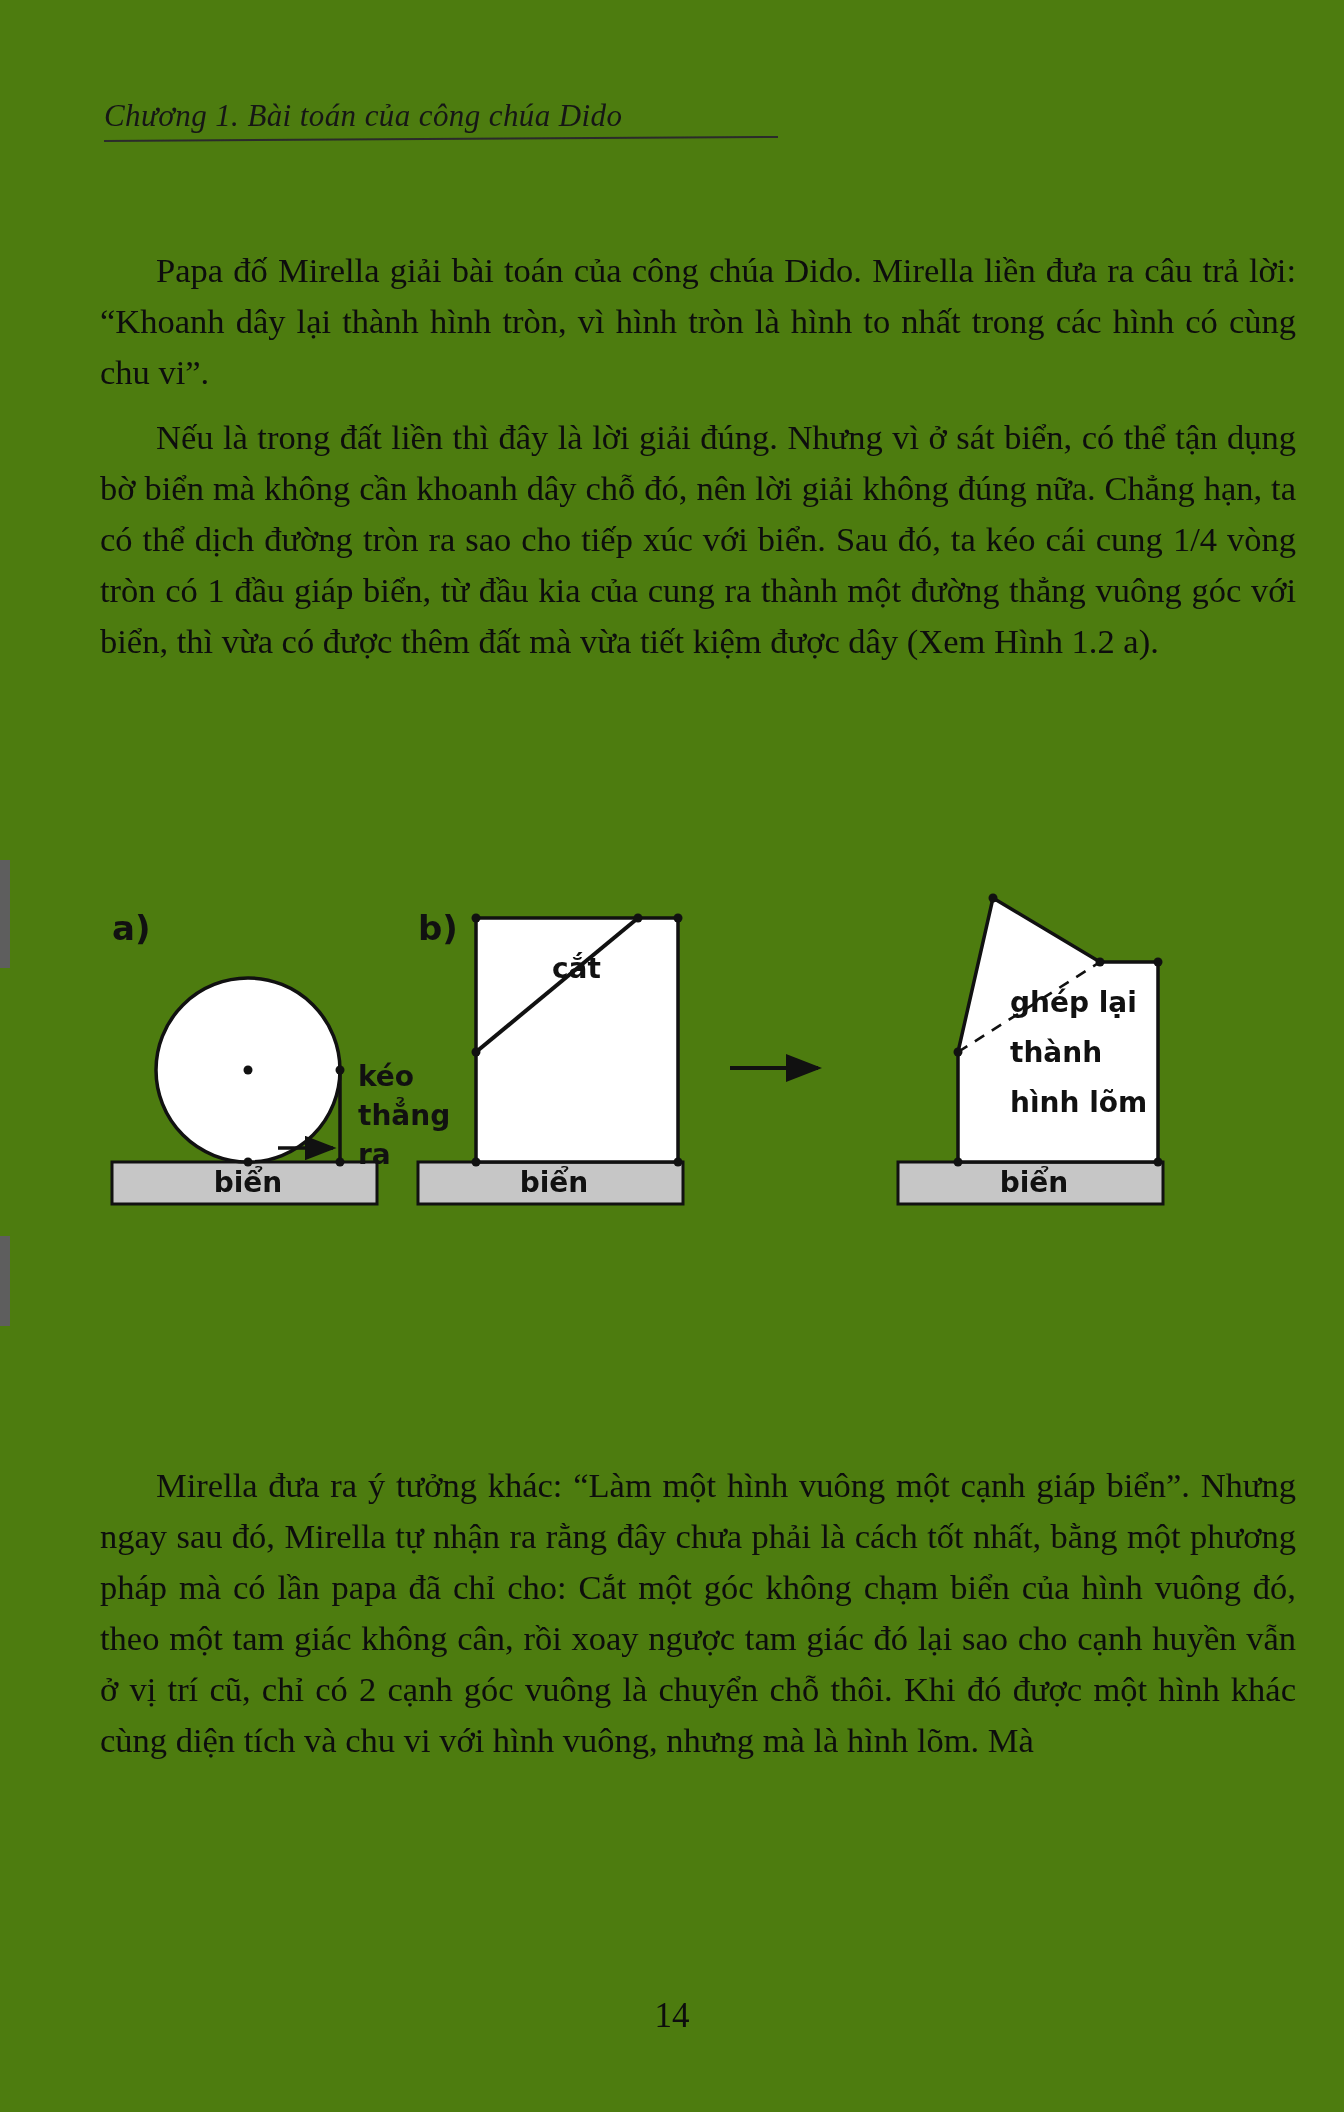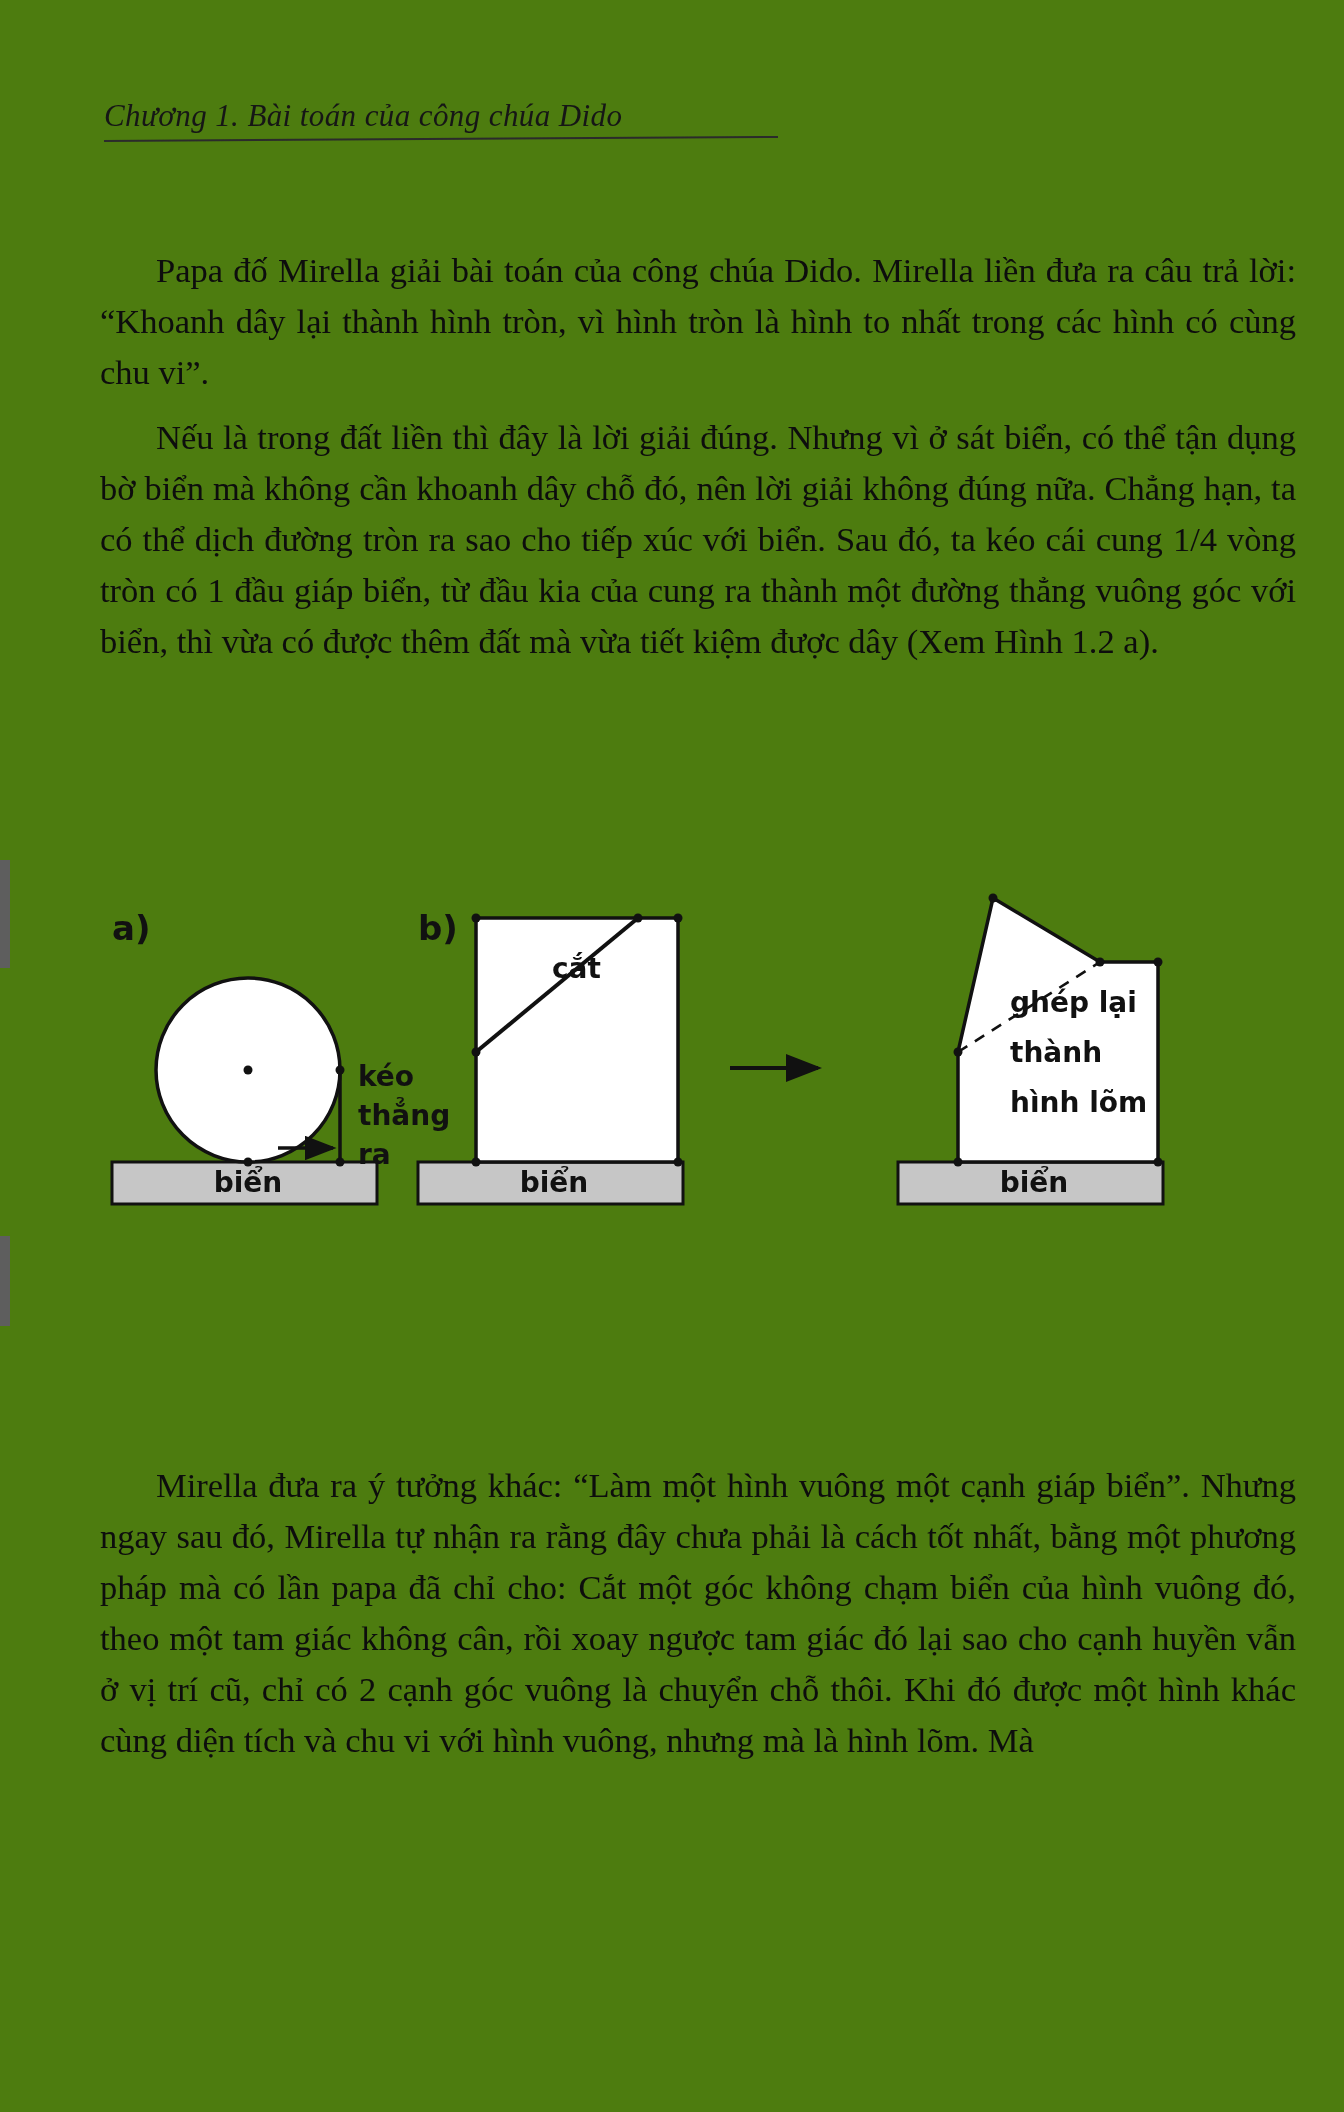--- a/index.html
+++ b/index.html
@@ -207,14 +207,15 @@
         <text x="944" y="302" font-size="28" text-anchor="middle">biển</text>
       </g>
     </svg>
   </div>
 
 
   <div class="body-block para-3">
     <p>Mirella đưa ra ý tưởng khác: “Làm một hình vuông một cạnh giáp biển”. Nhưng ngay sau đó, Mirella tự nhận ra rằng đây chưa phải là cách tốt nhất, bằng một phương pháp mà có lần papa đã chỉ cho: Cắt một góc không chạm biển của hình vuông đó, theo một tam giác không cân, rồi xoay ngược tam giác đó lại sao cho cạnh huyền vẫn ở vị trí cũ, chỉ có 2 cạnh góc vuông là chuyển chỗ thôi. Khi đó được một hình khác cùng diện tích và chu vi với hình vuông, nhưng mà là hình lõm. Mà</p>
   </div>
 
+  <div class="folio">14</div>
 
 </div>
 
 </body></html>

